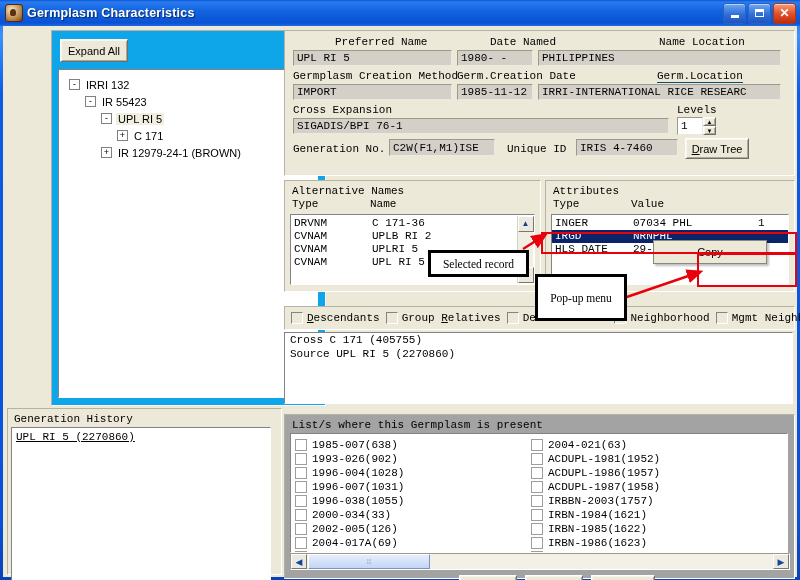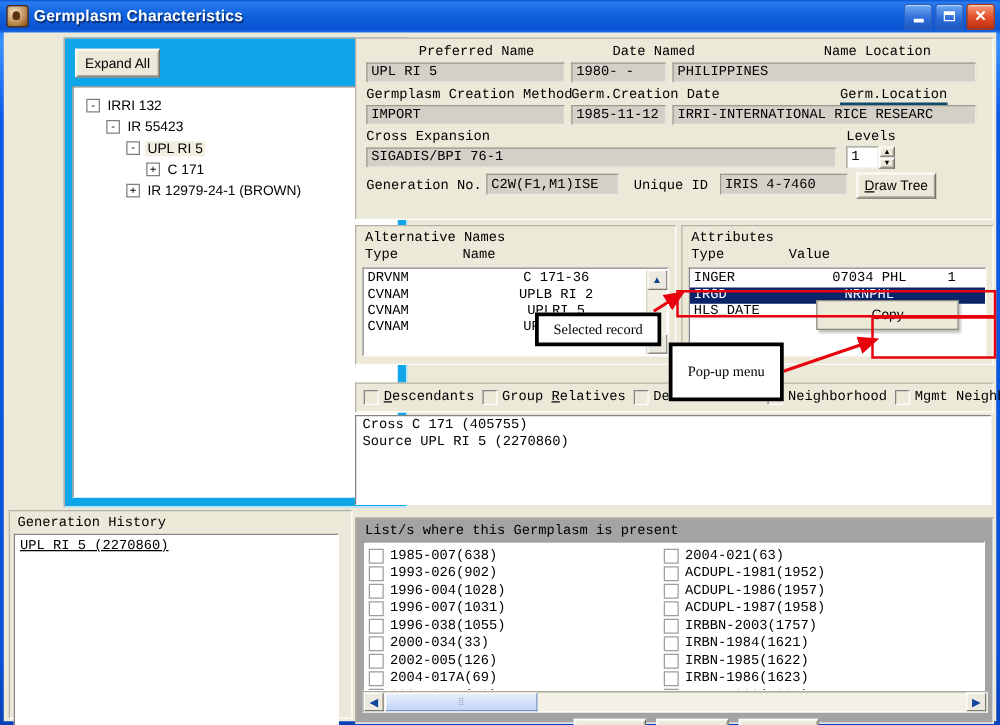--- a/index.html
+++ b/index.html
@@ -126,21 +126,21 @@
   #attrs-panel{position:absolute;left:261px;top:0;width:248px;height:110px;
     background:#ece9d8;border:1px solid;border-color:#b5b2a5 #fff #fff #b5b2a5;}
 
   .lhdr{font-family:"Liberation Mono","DejaVu Sans Mono",monospace;font-size:11px;}
   .lrow{
     font-family:"Liberation Mono","DejaVu Sans Mono",monospace;font-size:11px;
     height:13px;line-height:13px;display:flex;white-space:nowrap;padding-left:3px;
   }
   .lrow.sel{background:#0a246a;color:#fff;}
   .c1{width:78px;flex:none;}
-  .c2{flex:1;text-align:center;}
+  .c2{flex:1;}
   .c3{width:30px;flex:none;text-align:left;}
 
   .vscroll{
     position:absolute;right:1px;top:1px;width:15px;bottom:1px;
     background:#f1efe2;border-left:1px solid #d5d2c4;
     display:flex;flex-direction:column;justify-content:space-between;align-items:center;
   }
   .sbtn{width:14px;height:14px;background:#eceae0;border:1px solid;
     border-color:#fff #7a776c #7a776c #fff;display:flex;align-items:center;justify-content:center;
     color:#11408a;font-size:8px;line-height:8px;}
@@ -262,21 +262,21 @@
           <div class="fieldlabel" style="position:absolute;left:8px;top:5px;padding-left:42px;">Preferred Name</div>
           <div class="fieldlabel" style="position:absolute;left:172px;top:5px;margin-left:33px;">Date Named</div>
           <div class="fieldlabel" style="position:absolute;left:374px;top:5px;">Name Location</div>
 
           <div class="fieldbox" style="position:absolute;left:8px;top:19px;width:159px;height:16px;">UPL RI 5</div>
           <div class="fieldbox" style="position:absolute;left:172px;top:19px;width:76px;height:16px;">1980-   -</div>
           <div class="fieldbox" style="position:absolute;left:253px;top:19px;width:243px;height:16px;">PHILIPPINES</div>
 
           <div class="fieldlabel" style="position:absolute;left:8px;top:39px;">Germplasm Creation Method</div>
           <div class="fieldlabel" style="position:absolute;left:172px;top:39px;">Germ.Creation Date</div>
-          <div class="fieldlabel" style="position:absolute;left:387px;top:39px;border-bottom:7px solid #0c4a6e;">Germ.Location</div>
+          <div class="fieldlabel" style="position:absolute;left:372px;top:39px;border-bottom:1px solid #0c4a6e;">Germ.Location</div>
 
           <div class="fieldbox" style="position:absolute;left:8px;top:53px;width:159px;height:16px;">IMPORT</div>
           <div class="fieldbox" style="position:absolute;left:172px;top:53px;width:76px;height:16px;">1985-11-12</div>
           <div class="fieldbox" style="position:absolute;left:253px;top:53px;width:243px;height:16px;">IRRI-INTERNATIONAL RICE RESEARC</div>
 
           <div class="fieldlabel" style="position:absolute;left:8px;top:73px;">Cross Expansion</div>
           <div class="fieldlabel" style="position:absolute;left:392px;top:73px;">Levels</div>
 
           <div class="fieldbox" style="position:absolute;left:8px;top:87px;width:376px;height:16px;">SIGADIS/BPI 76-1</div>
 

